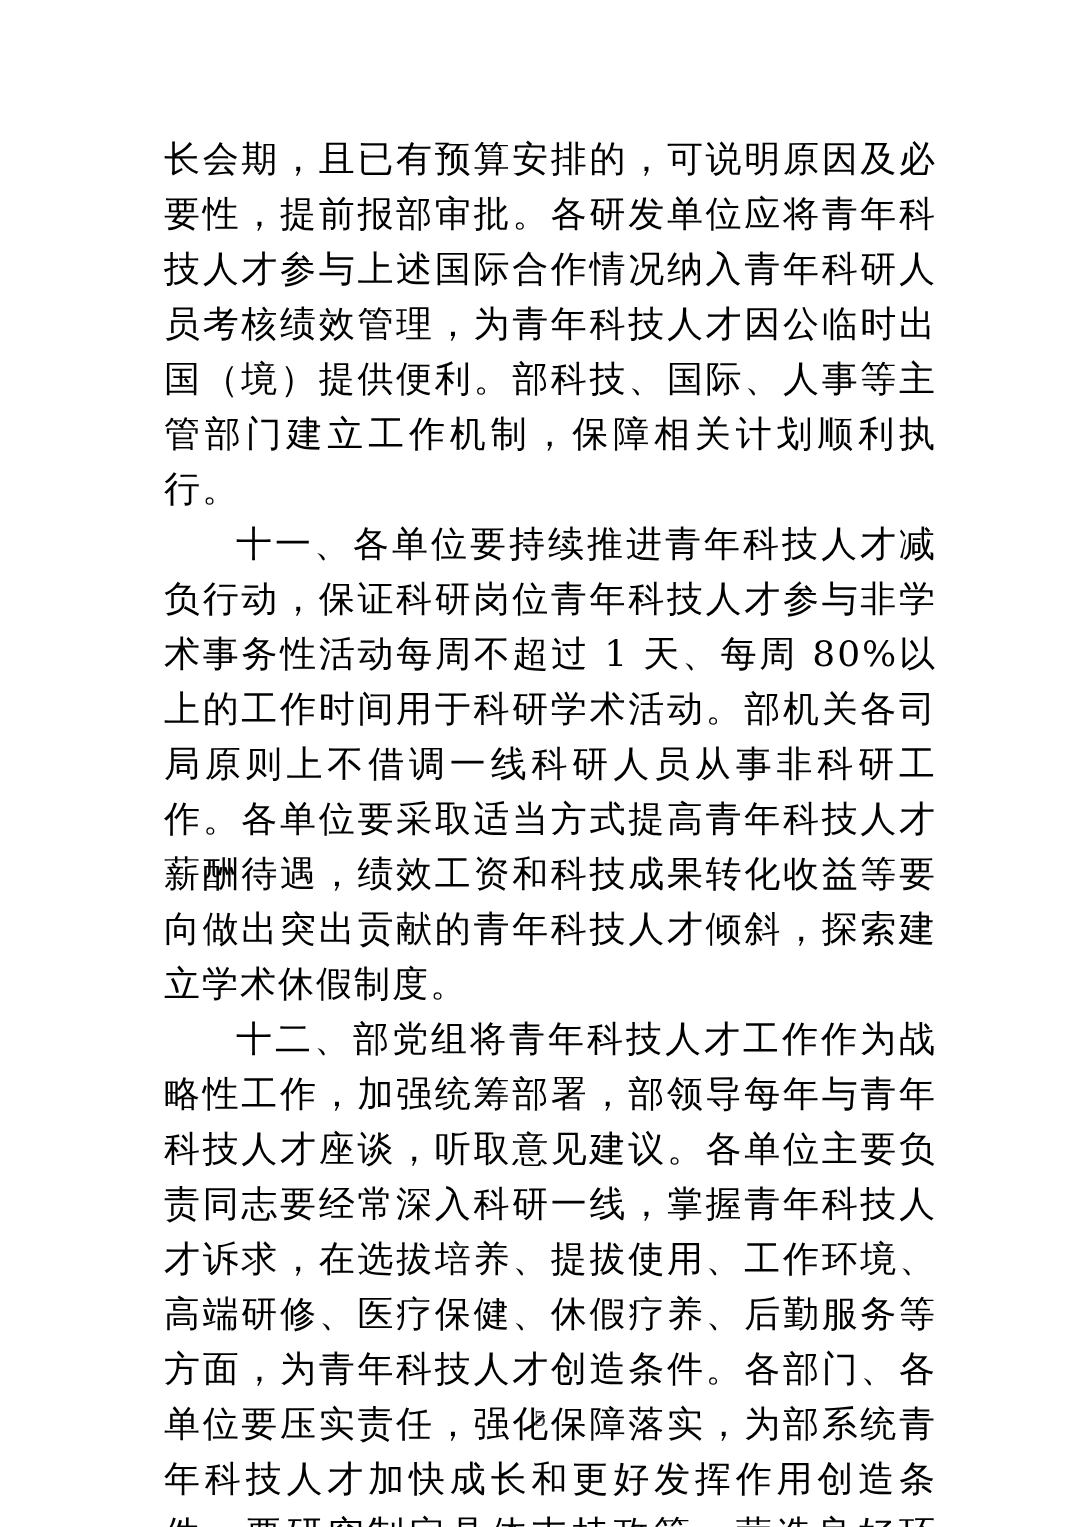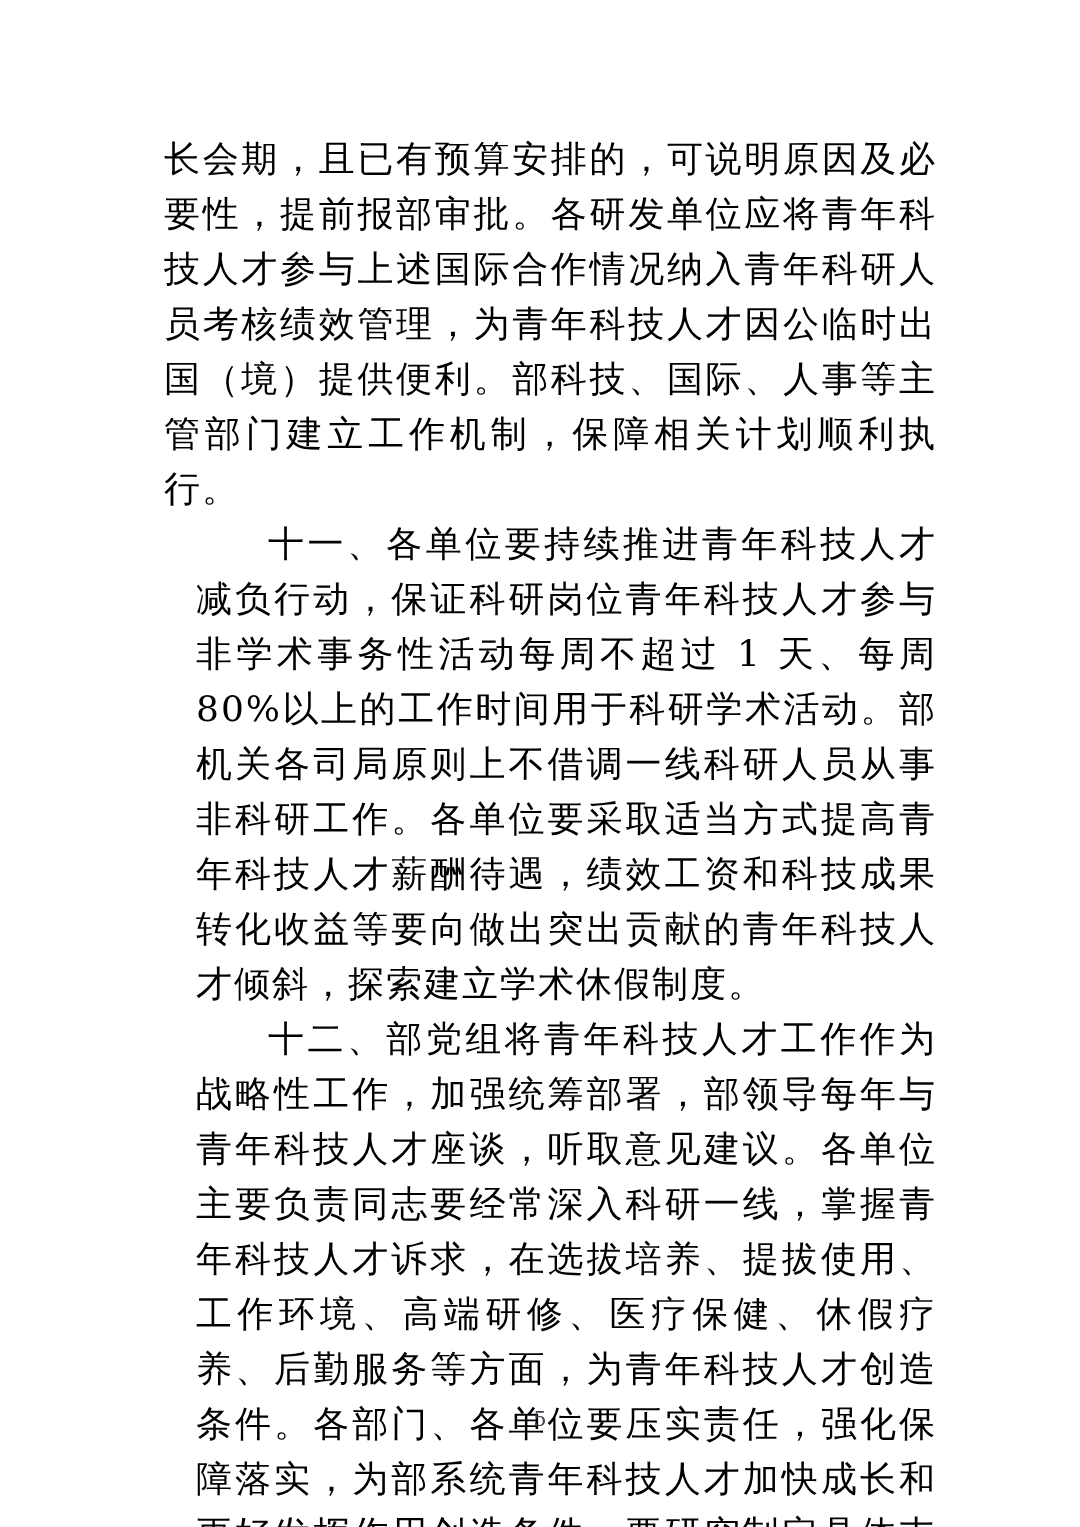--- a/index.html
+++ b/index.html
@@ -26,21 +26,20 @@
     letter-spacing: 2px;
     text-align: justify;
     text-justify: inter-character;
   }
   .para {
     margin: 0;
     padding: 0;
   }
   .para.indent {
     text-indent: 2em;
-    margin-left: 32px;
   }
   .page-number {
     position: absolute;
     top: 1404px;
     left: 0;
     width: 100%;
     text-align: center;
     font-size: 21px;
     line-height: 30px;
     color: #3c4250;

